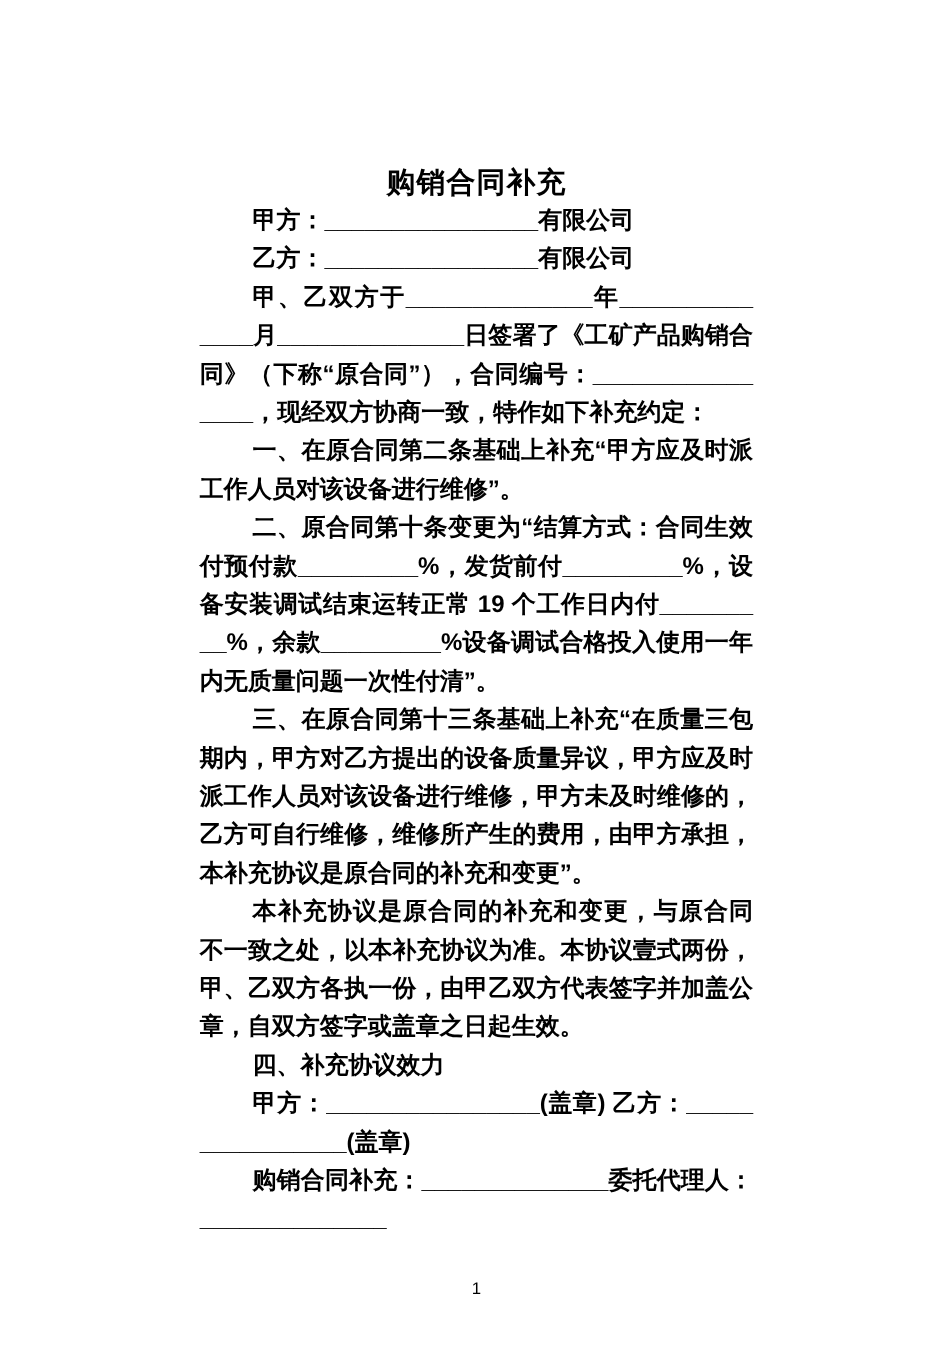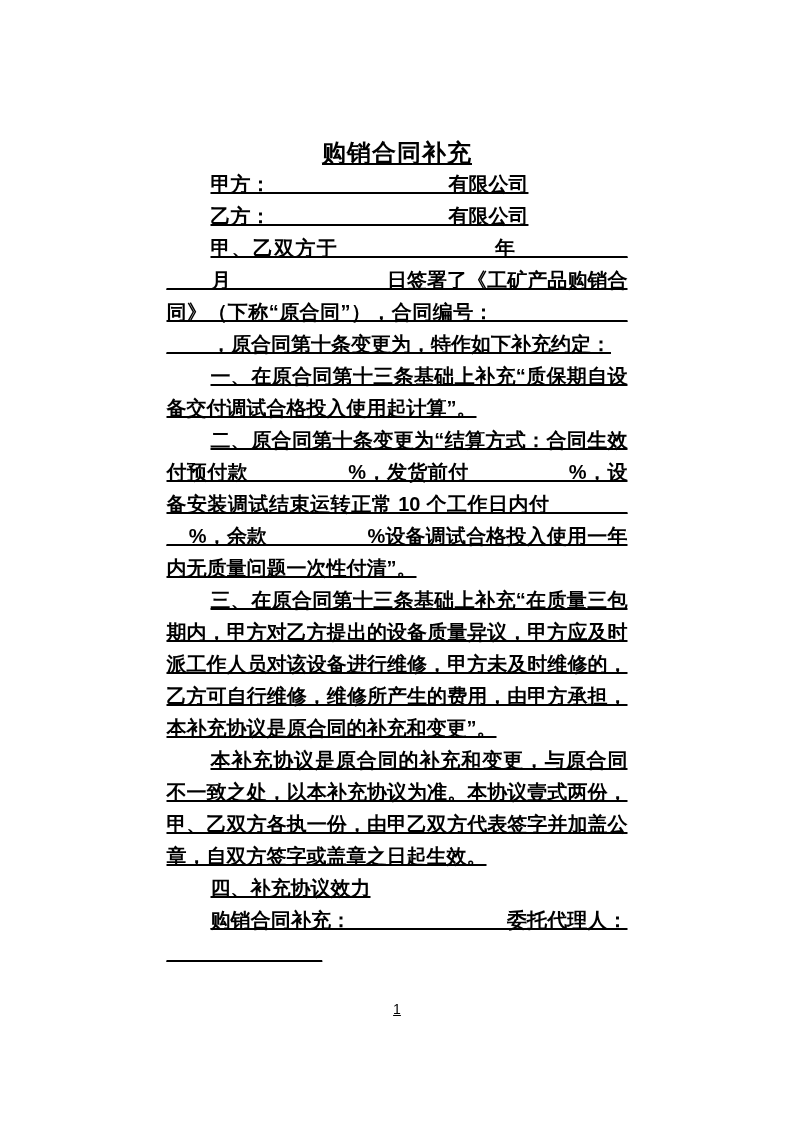--- a/index.html
+++ b/index.html
@@ -11,21 +11,20 @@
     position: relative;
     width: 648px;
     height: 1122px;
     margin: 0 auto;
     background: #ffffff;
     color: #000000;
     font-family: "Liberation Sans", "DejaVu Sans", sans-serif;
     font-weight: 600;
     overflow: hidden;
     box-sizing: border-box;
-    text-decoration: underline;
   }
   .content {
     padding: 0 93px 0 94px;
   }
   h1.doc-title {
     margin: 0;
     padding-top: 138px;
     font-size: 24px;
     line-height: 30px;
     font-weight: 700;
@@ -63,31 +62,32 @@
 
 <div class="page">
   <div class="content">
 
     <h1 class="doc-title">购销合同补充</h1>
 
     <p class="para indent mt-party-a">甲方：________________有限公司</p>
 
     <p class="para indent mt-party-b">乙方：________________有限公司</p>
 
-    <p class="para indent mt-intro">甲、乙双方于______________年______________月______________日签署了《工矿产品购销合同》（下称“原合同”），合同编号：________________，原合同第十条变更为，特作如下补充约定：</p>
+    <p class="para indent mt-intro">甲、乙双方于______________年______________月______________日签署了《工矿产品购销合同》（下称“原合同”），合同编号：________________，现经双方协商一致，特作如下补充约定：</p>
 
-    <p class="para indent mt-clause1">一、在原合同第十三条基础上补充“质保期自设备交付调试合格投入使用起计算”。</p>
+    <p class="para indent mt-clause1">一、在原合同第二条基础上补充“甲方应及时派工作人员对该设备进行维修”。</p>
 
-    <p class="para indent mt-clause2">二、原合同第十条变更为“结算方式：合同生效付预付款_________%，发货前付_________%，设备安装调试结束运转正常 10 个工作日内付_________%，余款_________%设备调试合格投入使用一年内无质量问题一次性付清”。</p>
+    <p class="para indent mt-clause2">二、原合同第十条变更为“结算方式：合同生效付预付款_________%，发货前付_________%，设备安装调试结束运转正常 19 个工作日内付_________%，余款_________%设备调试合格投入使用一年内无质量问题一次性付清”。</p>
 
     <p class="para indent mt-clause3">三、在原合同第十三条基础上补充“在质量三包期内，甲方对乙方提出的设备质量异议，甲方应及时派工作人员对该设备进行维修，甲方未及时维修的，乙方可自行维修，维修所产生的费用，由甲方承担，本补充协议是原合同的补充和变更”。</p>
 
     <p class="para indent mt-closing">本补充协议是原合同的补充和变更，与原合同不一致之处，以本补充协议为准。本协议壹式两份，甲、乙双方各执一份，由甲乙双方代表签字并加盖公章，自双方签字或盖章之日起生效。</p>
 
     <p class="para indent mt-clause4">四、补充协议效力</p>
 
+    <p class="para indent mt-seal">甲方：________________(盖章) 乙方：________________(盖章)</p>
 
     <p class="para indent mt-agent">购销合同补充：______________委托代理人：______________</p>
 
     <div class="page-footer">1</div>
 
   </div>
 </div>
 
 </body></html>

